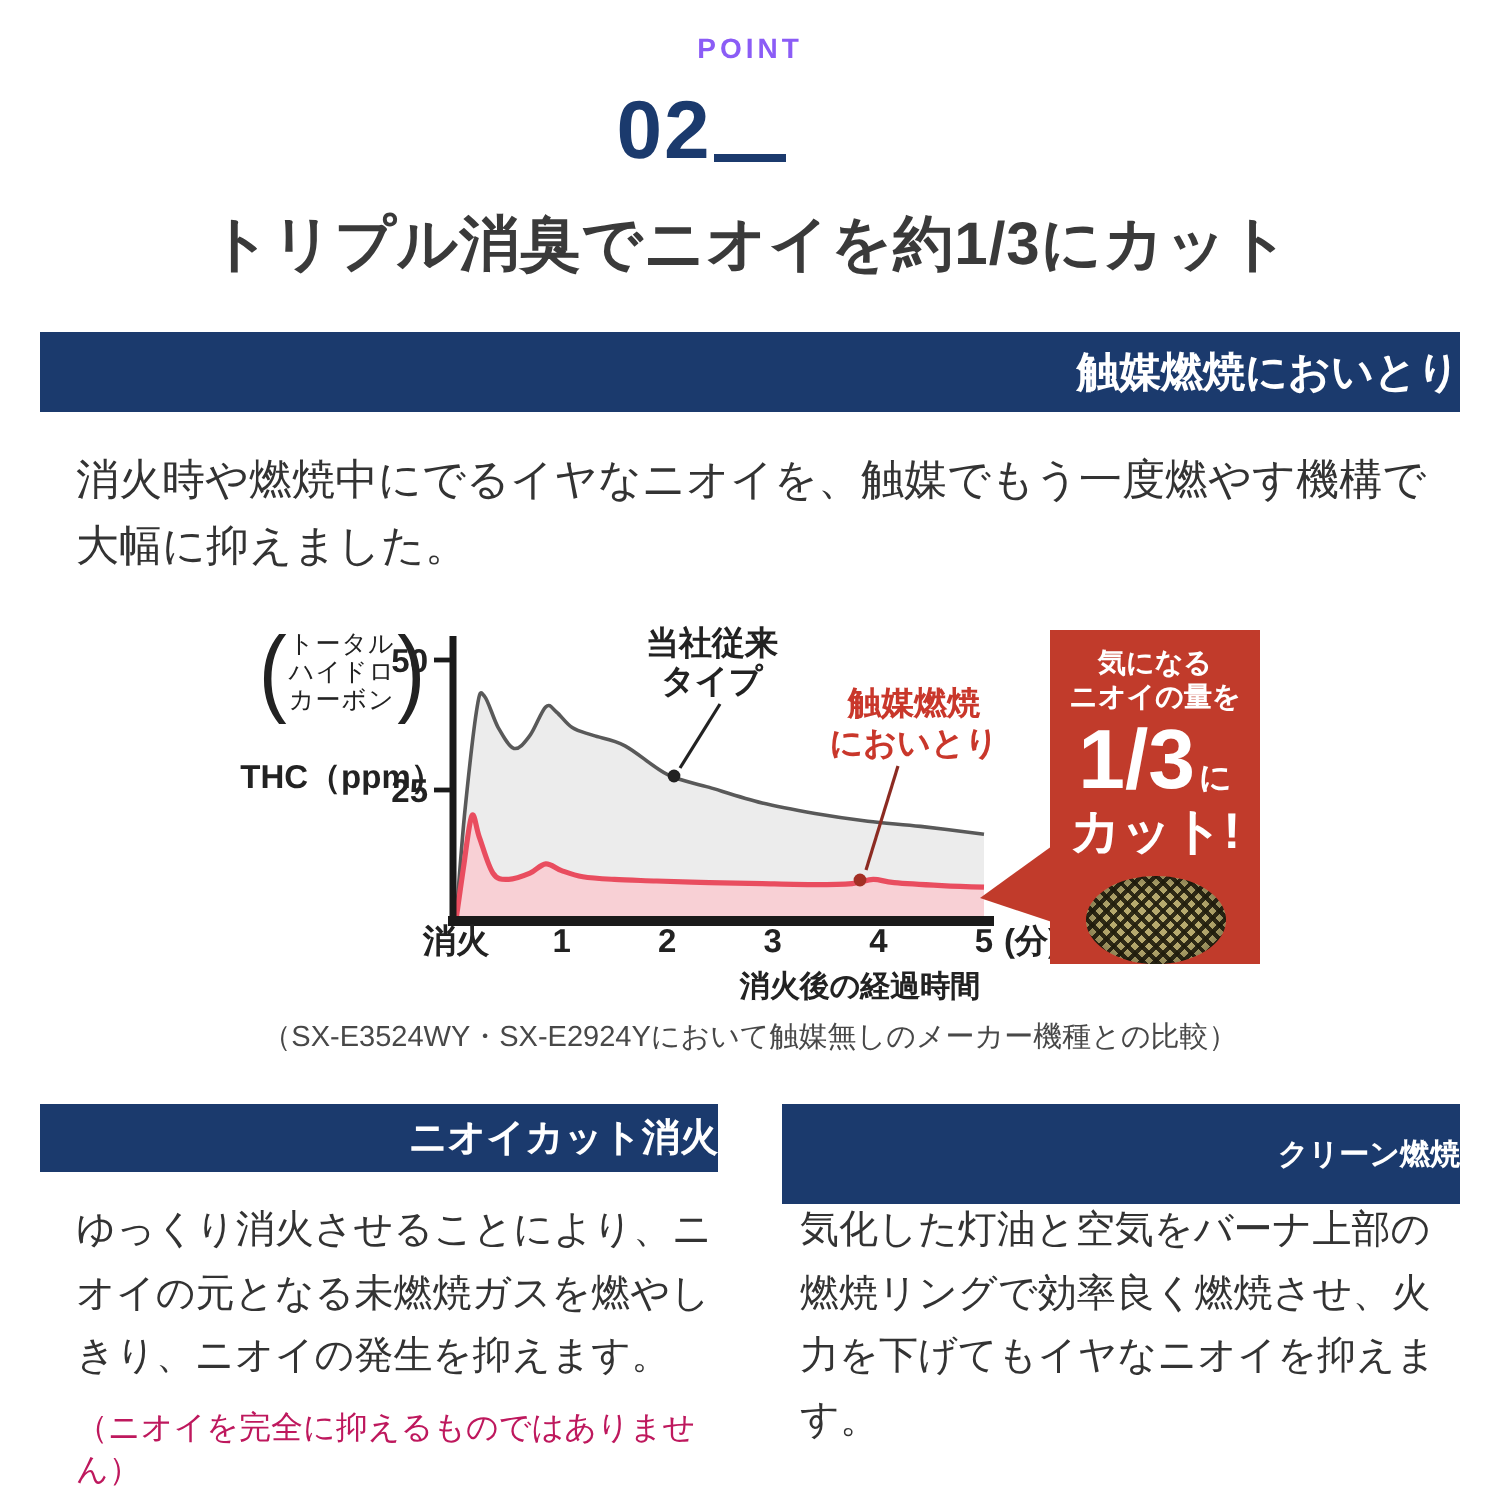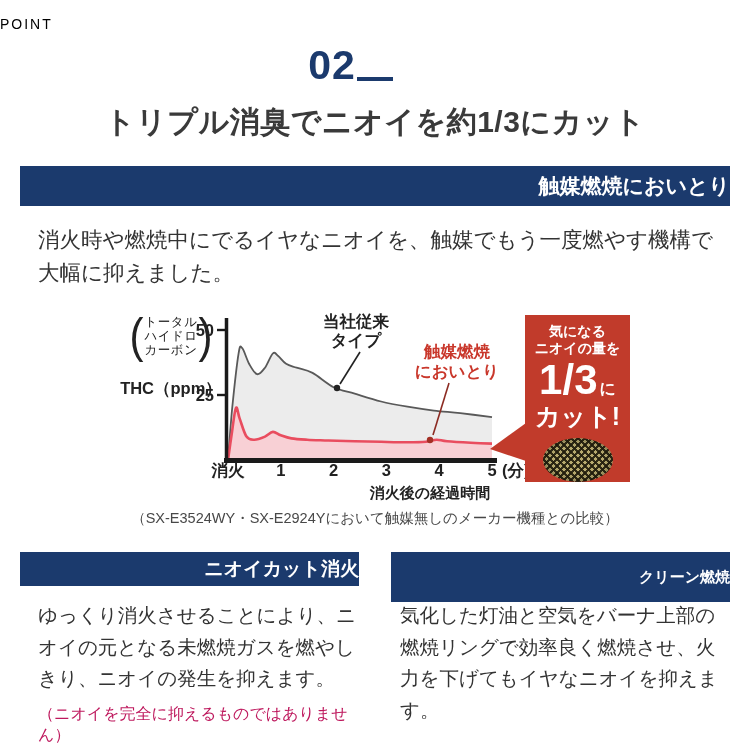--- a/index.html
+++ b/index.html
@@ -1,42 +1,42 @@
 <!DOCTYPE html>
 <html><head>
 <meta charset="utf-8">
 <style>
   html,body{margin:0;padding:0;background:#fff;}
   body{width:750px;height:750px;position:relative;overflow:hidden;
        font-family:"Liberation Sans","DejaVu Sans",sans-serif;color:#333;}
   .abs{position:absolute;}
 
   
-  .point-label{top:16px;left:0;width:750px;text-align:left;
-      font-size:14px;letter-spacing:2px;color:#000000;font-weight:400;}
+  .point-label{top:16px;left:0;width:750px;text-align:center;
+      font-size:14px;letter-spacing:2px;color:#8b5cf6;font-weight:700;}
   .point-number{top:42px;left:0;width:664px;text-align:center;
       font-size:41px;font-weight:700;color:#1b3a6d;letter-spacing:1px;}
   .point-underline{top:77px;left:357px;width:36px;height:4px;background:#1b3a6d;}
   .page-title{top:102px;left:0;width:750px;text-align:center;
       font-size:30px;font-weight:700;color:#3a3a3a;letter-spacing:.5px;}
 
   
   .banner{background:#1b3a6d;color:#fff;font-weight:700;text-align:center;
       display:flex;align-items:center;justify-content:flex-end;}
   .banner-main{top:166px;left:20px;width:710px;height:40px;font-size:21px;}
   .banner-left{top:552px;left:20px;width:339px;height:34px;font-size:19px;}
   .banner-right{top:552px;left:391px;width:339px;height:50px;font-size:15px;}
 
   .intro{top:224px;left:38px;width:678px;font-size:21.5px;line-height:33px;color:#333;}
 
   
   .thc{top:314px;left:116px;width:110px;color:#222;}
   .thc-row{display:flex;align-items:center;justify-content:center;}
   .thc-paren{font-size:42px;font-weight:300;line-height:44px;color:#222;transform:scaleY(1.15);}
-  .thc-lines{display:flex;flex-direction:column;align-items:center;margin:0 1px;}
+  .thc-lines{display:flex;flex-direction:column;margin:0 1px;}
   .thc-lines span{font-size:12.5px;line-height:14px;letter-spacing:.5px;}
   .thc-unit{margin-top:20px;text-align:center;font-size:16.5px;font-weight:600;}
 
   
   .chart-svg{top:300px;left:0;width:750px;height:230px;}
   .slabel{font-size:16.5px;font-weight:700;fill:#222;text-anchor:middle;}
   .slabel-red{font-size:16.5px;font-weight:700;fill:#c9372b;text-anchor:middle;}
   .tick-text{font-size:16.5px;fill:#222;font-weight:600;}
   .axis-title{font-size:15px;fill:#222;text-anchor:middle;font-weight:600;}
 

